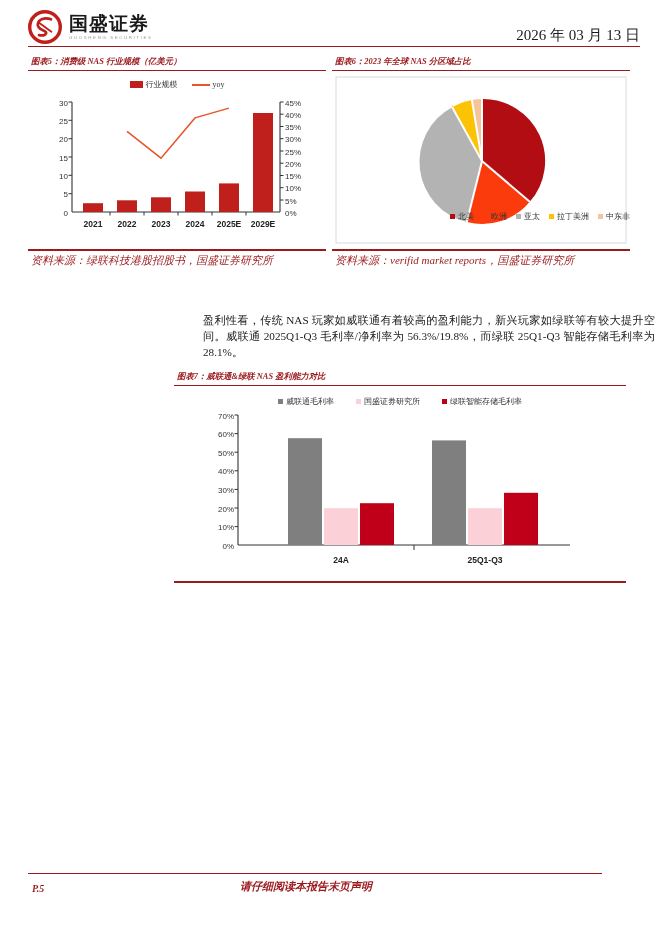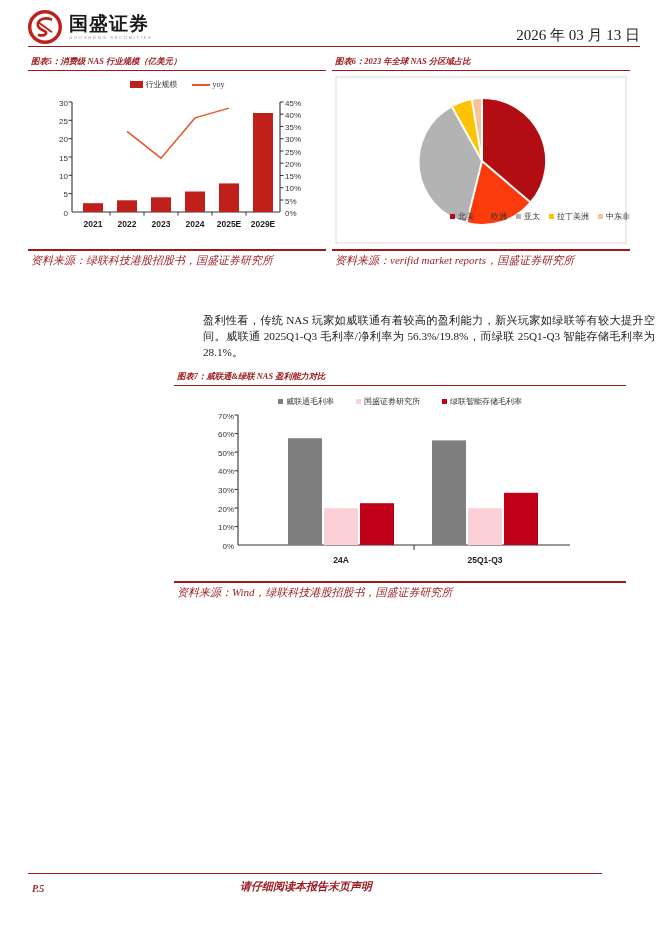--- a/index.html
+++ b/index.html
@@ -294,20 +294,19 @@
         <g stroke="#333" stroke-width="1">
           <line x1="240" y1="138" x2="240" y2="143"></line>
         </g>
 
         <text class="cat-lbl" x="167" y="156" text-anchor="middle">24A</text>
         <text class="cat-lbl" x="311" y="156" text-anchor="middle">25Q1-Q3</text>
       </svg>
     </div>
 
     <div class="ex-rule-bot"></div>
-    <div class="ex-source">资料来源：Wind，绿联科技港股招股书，国盛证券研究所</div>
   </div>
 
   <div class="footer-rule"></div>
   <div class="footer-page">P.5</div>
   <div class="footer-note">请仔细阅读本报告末页声明</div>
 
 </div>
 
 </body></html>

